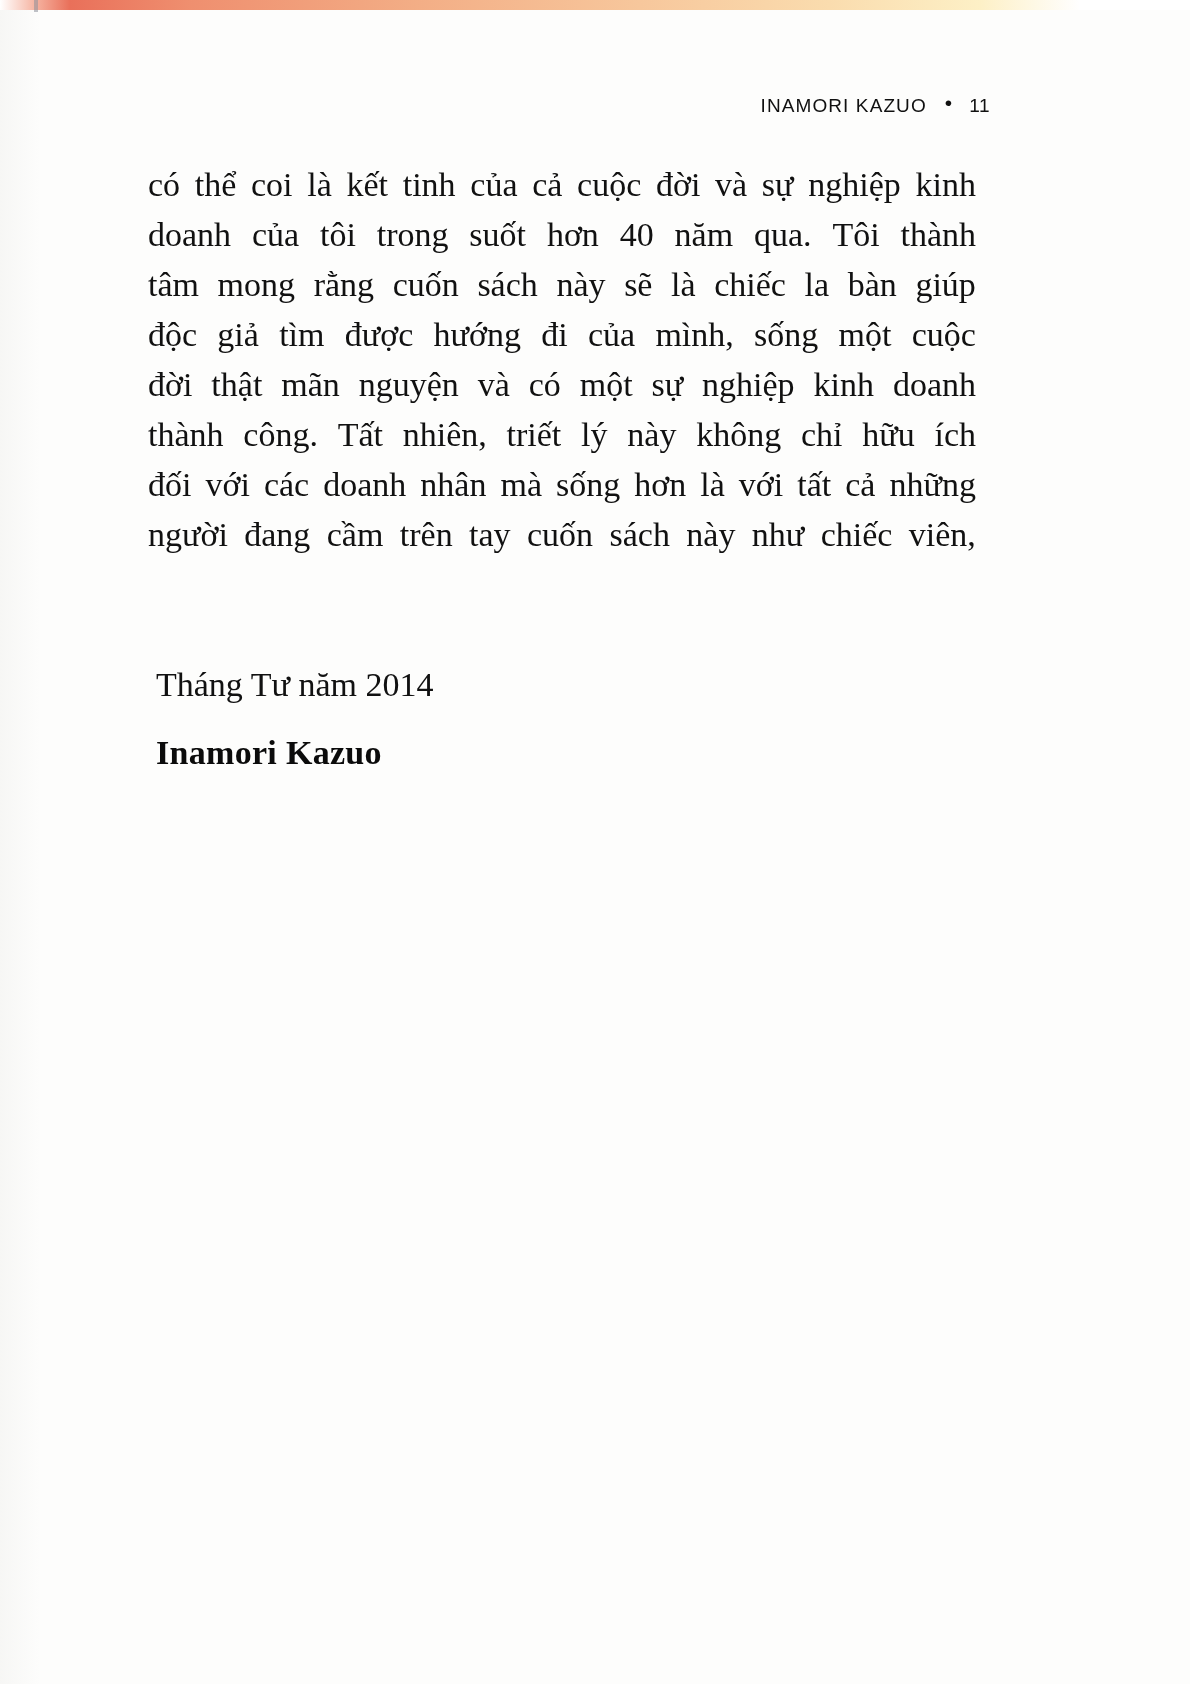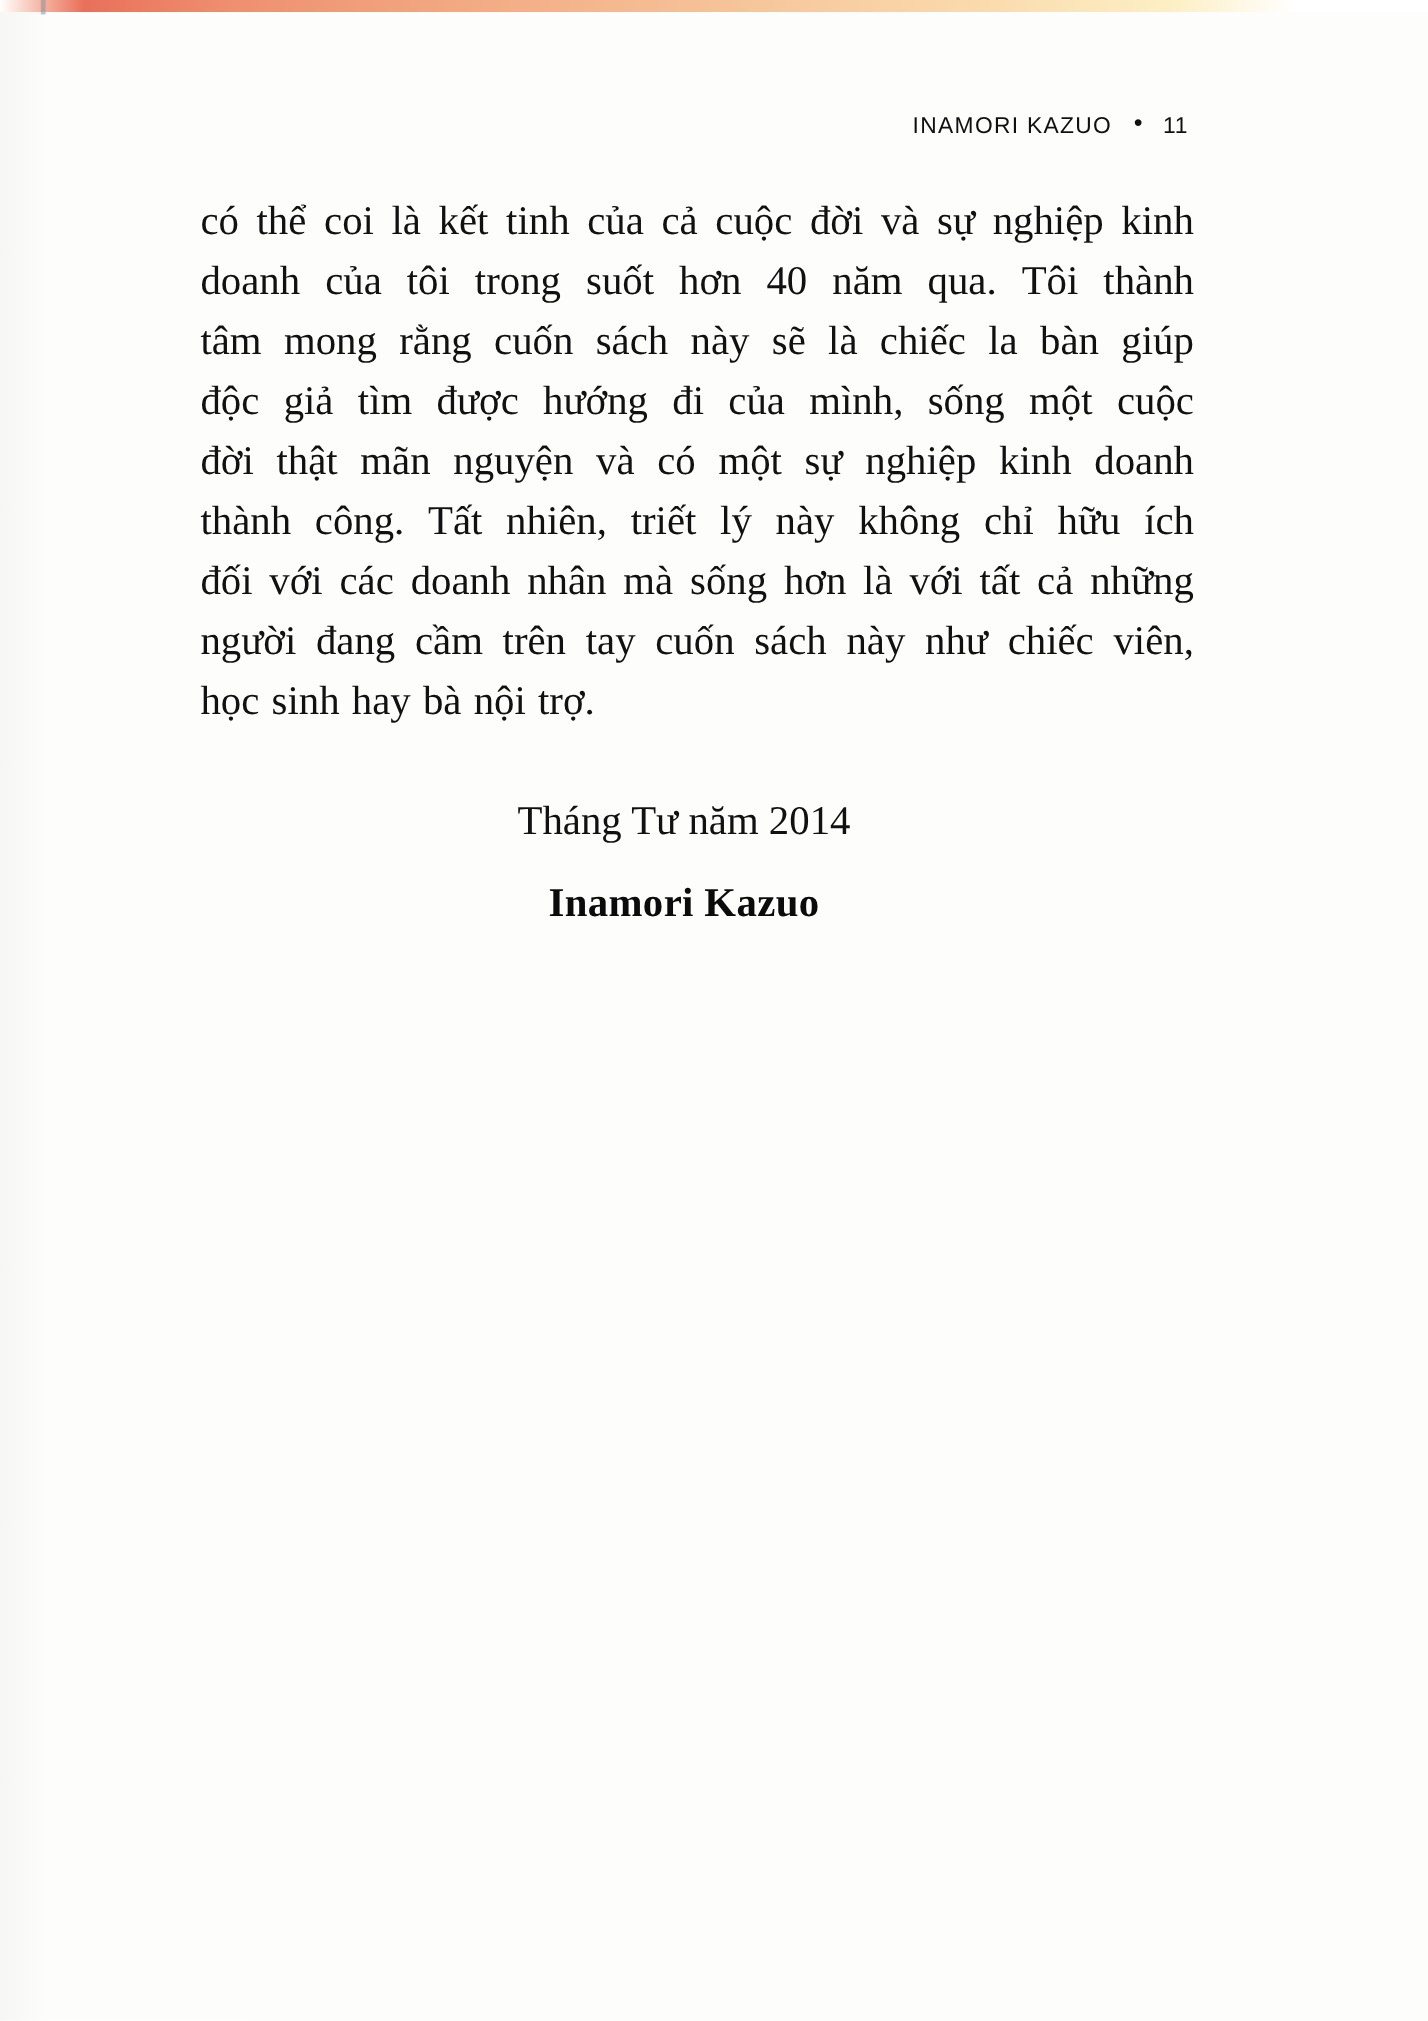--- a/index.html
+++ b/index.html
@@ -85,21 +85,21 @@
     vertical-align: 2px;
   }
   .running-head .rh-page {
     letter-spacing: .5px;
   }
 
   
   .body-block {
     position: absolute;
     top: 160px;
-    left: 167px;
+    left: 148px;
     width: 828px;
   }
   .body-line {
     display: flex;
     justify-content: space-between;
     font-size: 34px;
     line-height: 50px;
     height: 50px;
     white-space: nowrap;
     color: #111111;
@@ -109,21 +109,21 @@
   .body-line.last {
     justify-content: flex-start;
   }
   .body-line.last > span + span { margin-left: .30em; }
 
   
   .closing {
     position: absolute;
     left: 156px;
     width: 828px;
-    text-align: center;
+    text-align: left;
     font-family: Liberation Serif, serif;
   }
   .closing-date {
     top: 660px;
     font-size: 34px;
     line-height: 50px;
     color: #111111;
   }
   .closing-name {
     top: 728px;
@@ -251,26 +251,18 @@
         <span>cầm</span>
         <span>trên</span>
         <span>tay</span>
         <span>cuốn</span>
         <span>sách</span>
         <span>này</span>
         <span>như</span>
         <span>chiếc</span>
         <span>viên,</span>
       </div>
-      <div class="body-line last">
-        <span>học</span>
-        <span>sinh</span>
-        <span>hay</span>
-        <span>bà</span>
-        <span>nội</span>
-        <span>trợ.</span>
-      </div>
     </div>
 
   <div class="closing closing-date" style="top:660px">Tháng Tư năm 2014</div>
   <div class="closing closing-name" style="top:728px">Inamori Kazuo</div>
 
 </div>
 
 </body></html>

